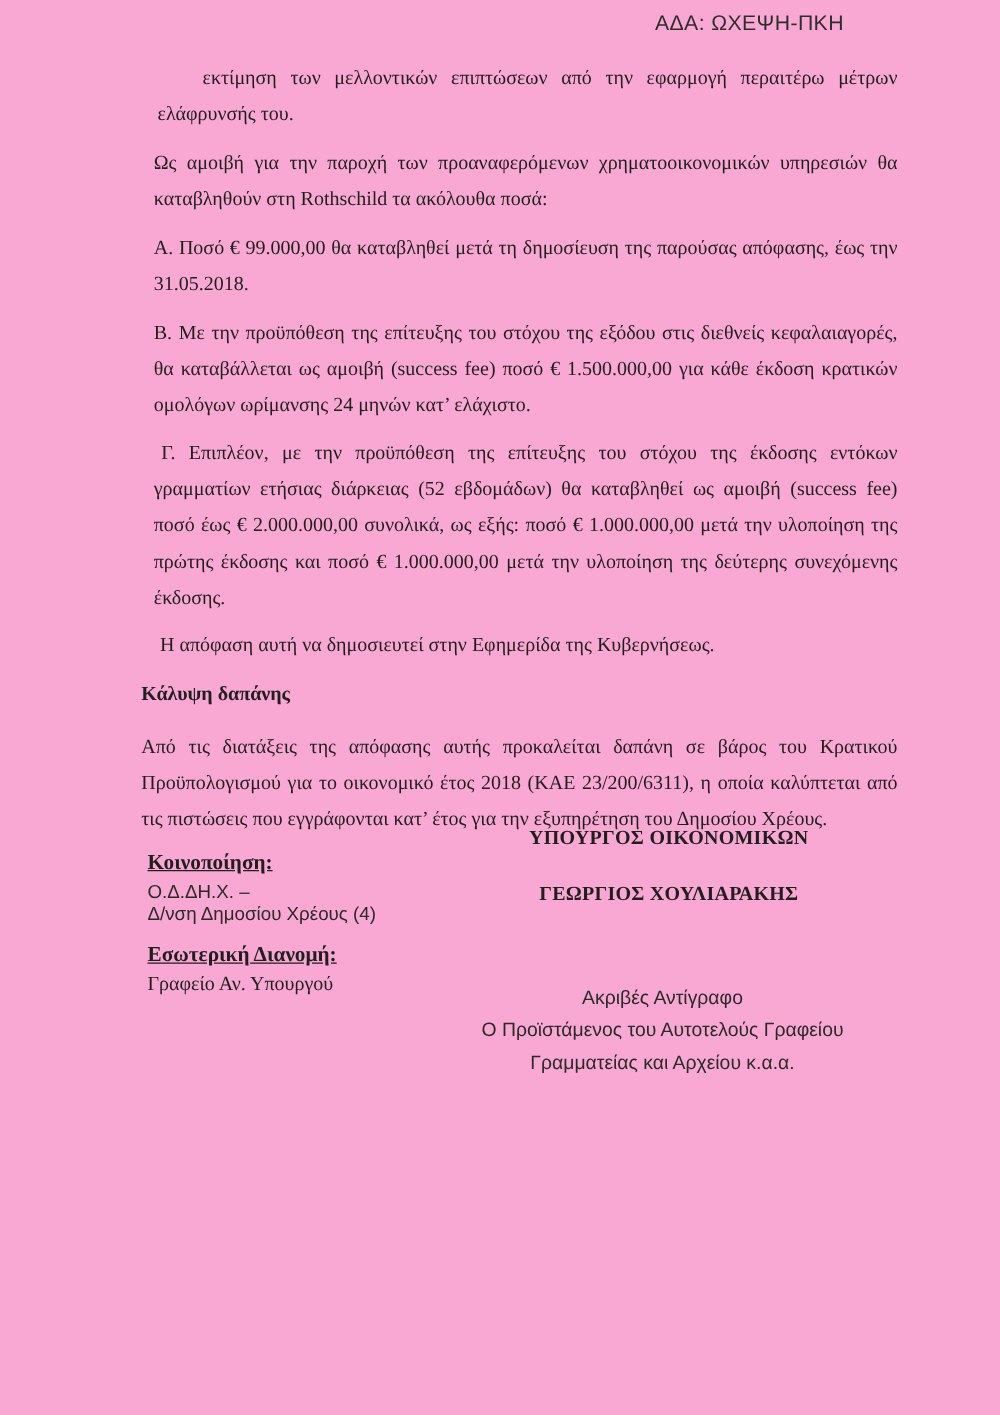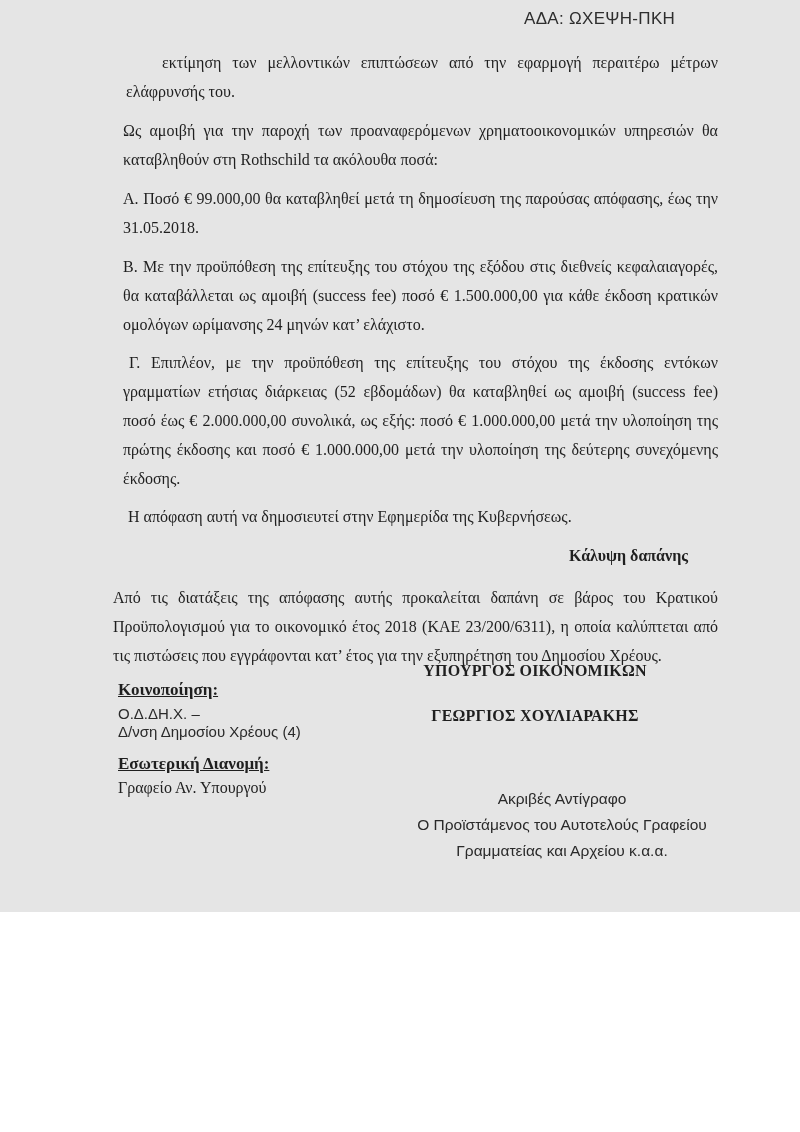--- a/index.html
+++ b/index.html
@@ -3,22 +3,22 @@
 <meta charset="utf-8">
 <style>
   html, body {
     margin: 0;
     padding: 0;
     background: #ffffff;
   }
   .page {
     position: relative;
     width: 800px;
-    height: 912px;
-    background: #e5e5e5;
+    height: 1132px;
+    background: #f9a8d4;
     overflow: hidden;
     font-family: "Liberation Serif", serif;
     color: #1f1f1f;
   }
   .ada {
     position: absolute;
     left: 524px;
     top: 9px;
     font-family: "Liberation Sans", sans-serif;
     font-size: 17px;
@@ -37,21 +37,21 @@
     font-family: Liberation Serif, serif;
   }
   .doc-body p { margin: 0 0 10px 0; }
   .p-continuation { padding-left: 13px; text-indent: 36px; }
   .p-std  { padding-left: 10px; }
   .p-itemc { padding-left: 10px; text-indent: 6px; margin-bottom: 9px !important; }
   .p-itemb { padding-left: 10px; margin-bottom: 9px !important; }
   .p-pub  { padding-left: 15px; text-align: left; }
   .expense-heading {
     font-weight: bold;
-    text-align: right;
+    text-align: left;
     padding-right: 30px;
     margin: 7px 0 13px 0 !important;
   }
   .p-expense { padding-left: 0; margin-bottom: 0 !important; }
 
   .signature-block {
     position: absolute;
     left: 390px;
     top: 661px;
     width: 290px;
@@ -88,21 +88,21 @@
     white-space: nowrap;
   }
   .internal-line {
     font-size: 16px;
     line-height: 18.5px;
     white-space: nowrap;
   }
 
   .certify-block {
     position: absolute;
-    left: 412px;
+    left: 380px;
     top: 786px;
     width: 300px;
     text-align: center;
     font-family: "Liberation Sans", sans-serif;
     font-size: 15.5px;
     line-height: 26px;
     color: #2a2a2a;
   }
 </style>
 </head>

